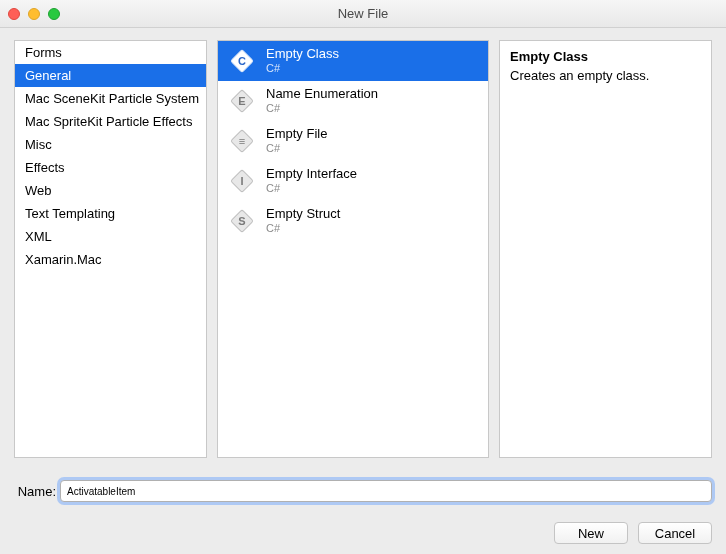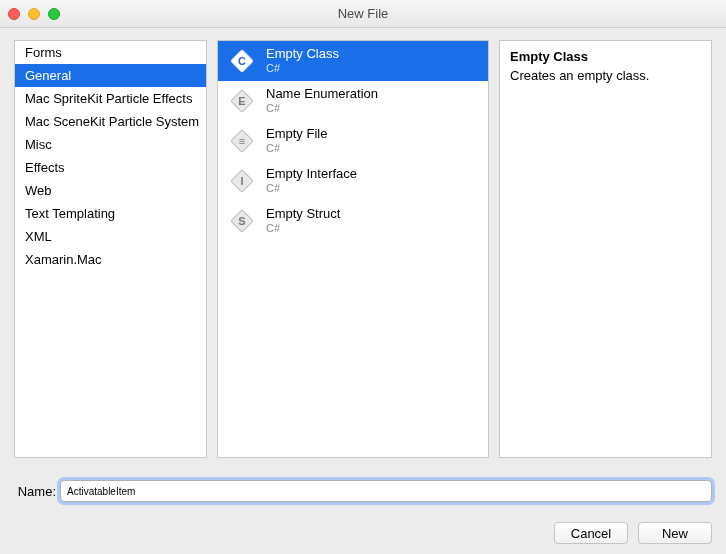--- a/index.html
+++ b/index.html
@@ -126,22 +126,22 @@
     <div class="tl green"></div>
   </div>
   <div class="title">New File</div>
 </div>
 
 <div class="content">
   <div class="cols">
     <div class="panel categories" id="cat-list">
         <div class="cat-item">Forms</div>
         <div class="cat-item selected">General</div>
+        <div class="cat-item">Mac SceneKit Particle System</div>
         <div class="cat-item">Mac SpriteKit Particle Effects</div>
-        <div class="cat-item">Mac SceneKit Particle System</div>
         <div class="cat-item">Misc</div>
         <div class="cat-item">Effects</div>
         <div class="cat-item">Web</div>
         <div class="cat-item">Text Templating</div>
         <div class="cat-item">XML</div>
         <div class="cat-item">Xamarin.Mac</div>
       </div>
     <div class="panel templates" id="tpl-list">
         <div class="tpl-item selected">
           <div class="tpl-icon">
@@ -209,16 +209,16 @@
       <div class="preview-desc">Creates an empty class.</div>
     </div>
   </div>
 
   <div class="name-row">
     <div class="name-label">Name:</div>
     <input class="name-input" type="text" value="ActivatableItem" style="">
   </div>
 
   <div class="button-row">
+    <button class="btn">New</button>
     <button class="btn">Cancel</button>
-    <button class="btn">New</button>
   </div>
 </div>
 
 </body></html>

